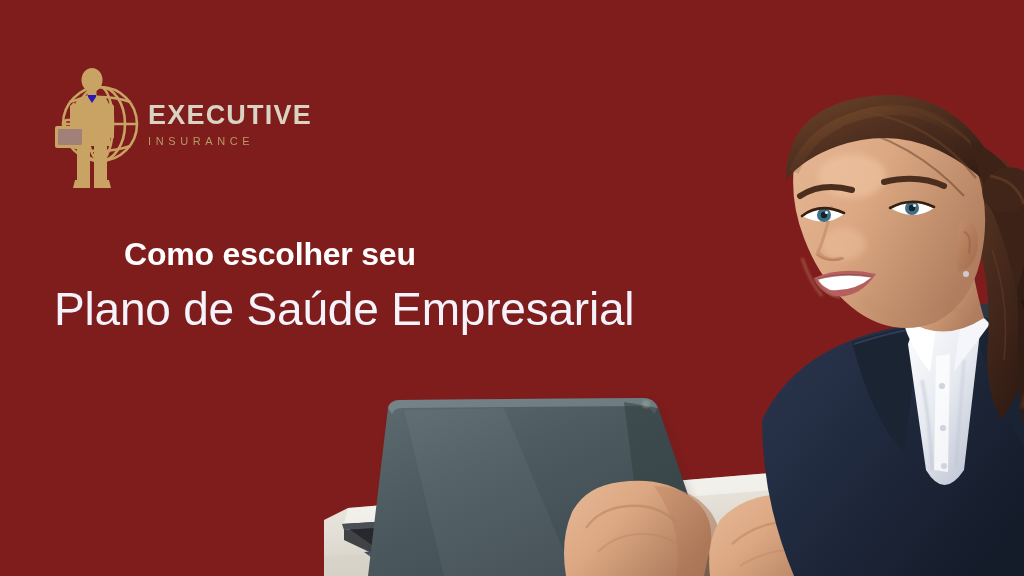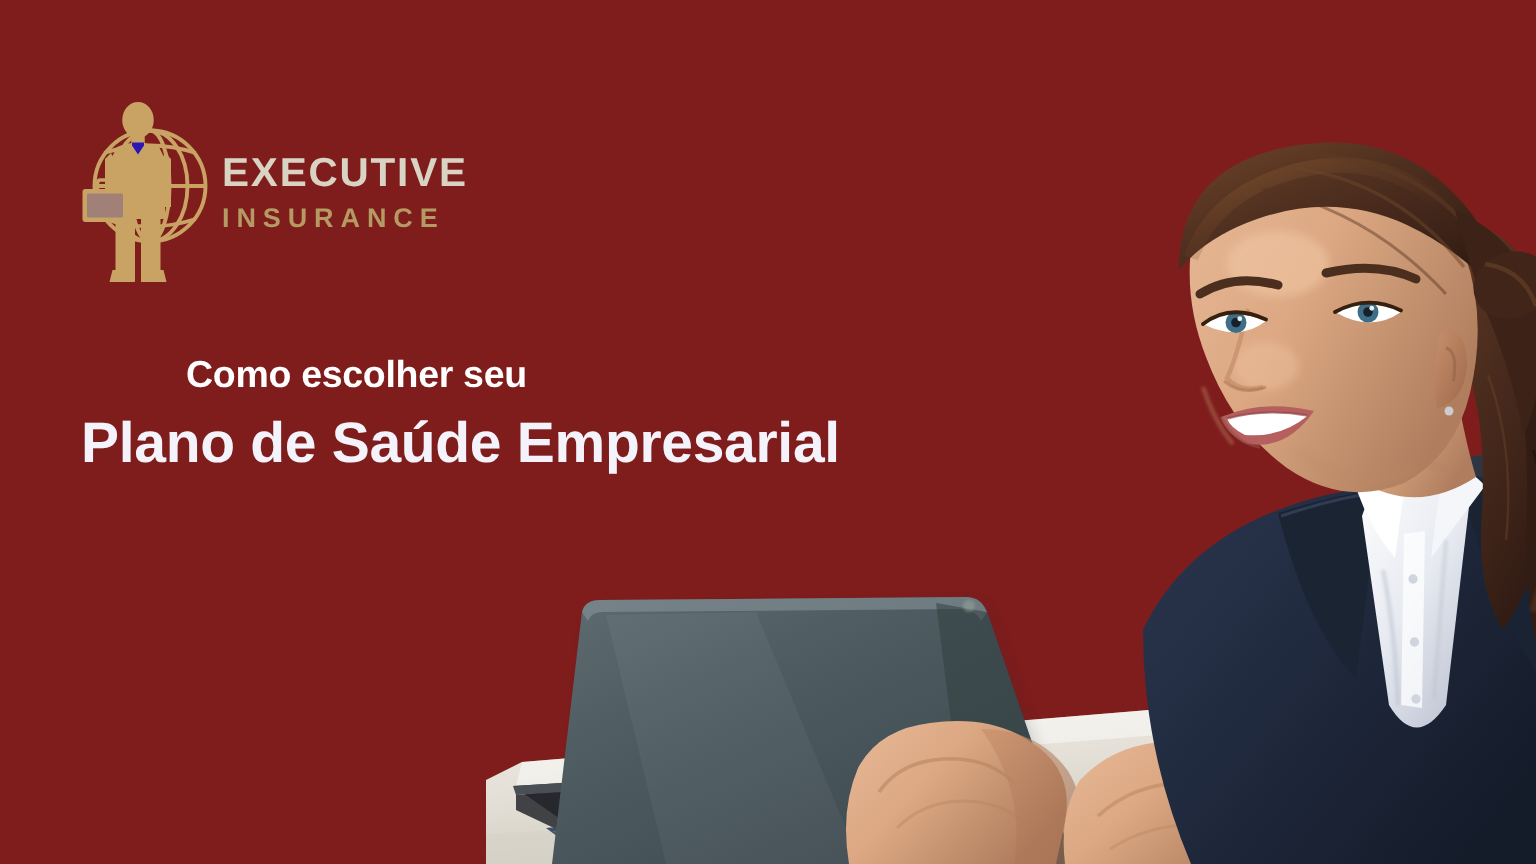--- a/index.html
+++ b/index.html
@@ -41,47 +41,47 @@
   .logo-title {
     font-size: 27px;
     font-weight: bold;
     letter-spacing: 1.2px;
     color: #d9d3c3;
     line-height: 1;
     white-space: nowrap;
   }
   .logo-sub {
     margin-top: 7px;
-    font-size: 18px;
-    font-weight: bold;
+    font-size: 11px;
+    font-weight: normal;
     letter-spacing: 4.6px;
     color: #b59a63;
     line-height: 1;
     white-space: nowrap;
   }
 
   
   #headline {
     position: absolute;
     left: 54px;
     top: 236px;
     width: 560px;
   }
   .headline-line1 {
-    font-size: 25px;
+    font-size: 32px;
     font-weight: bold;
     color: #ffffff;
     line-height: 1.15;
     letter-spacing: -0.2px;
     padding-left: 70px;
     white-space: nowrap;
   }
   .headline-line2 {
-    font-size: 38px;
-    font-weight: 700;
+    font-size: 46px;
+    font-weight: 400;
     color: #f4f3fb;
     line-height: 1.2;
     letter-spacing: -0.2px;
     margin-top: 9px;
     white-space: nowrap;
   }
 
   
   #photo {
     position: absolute;

